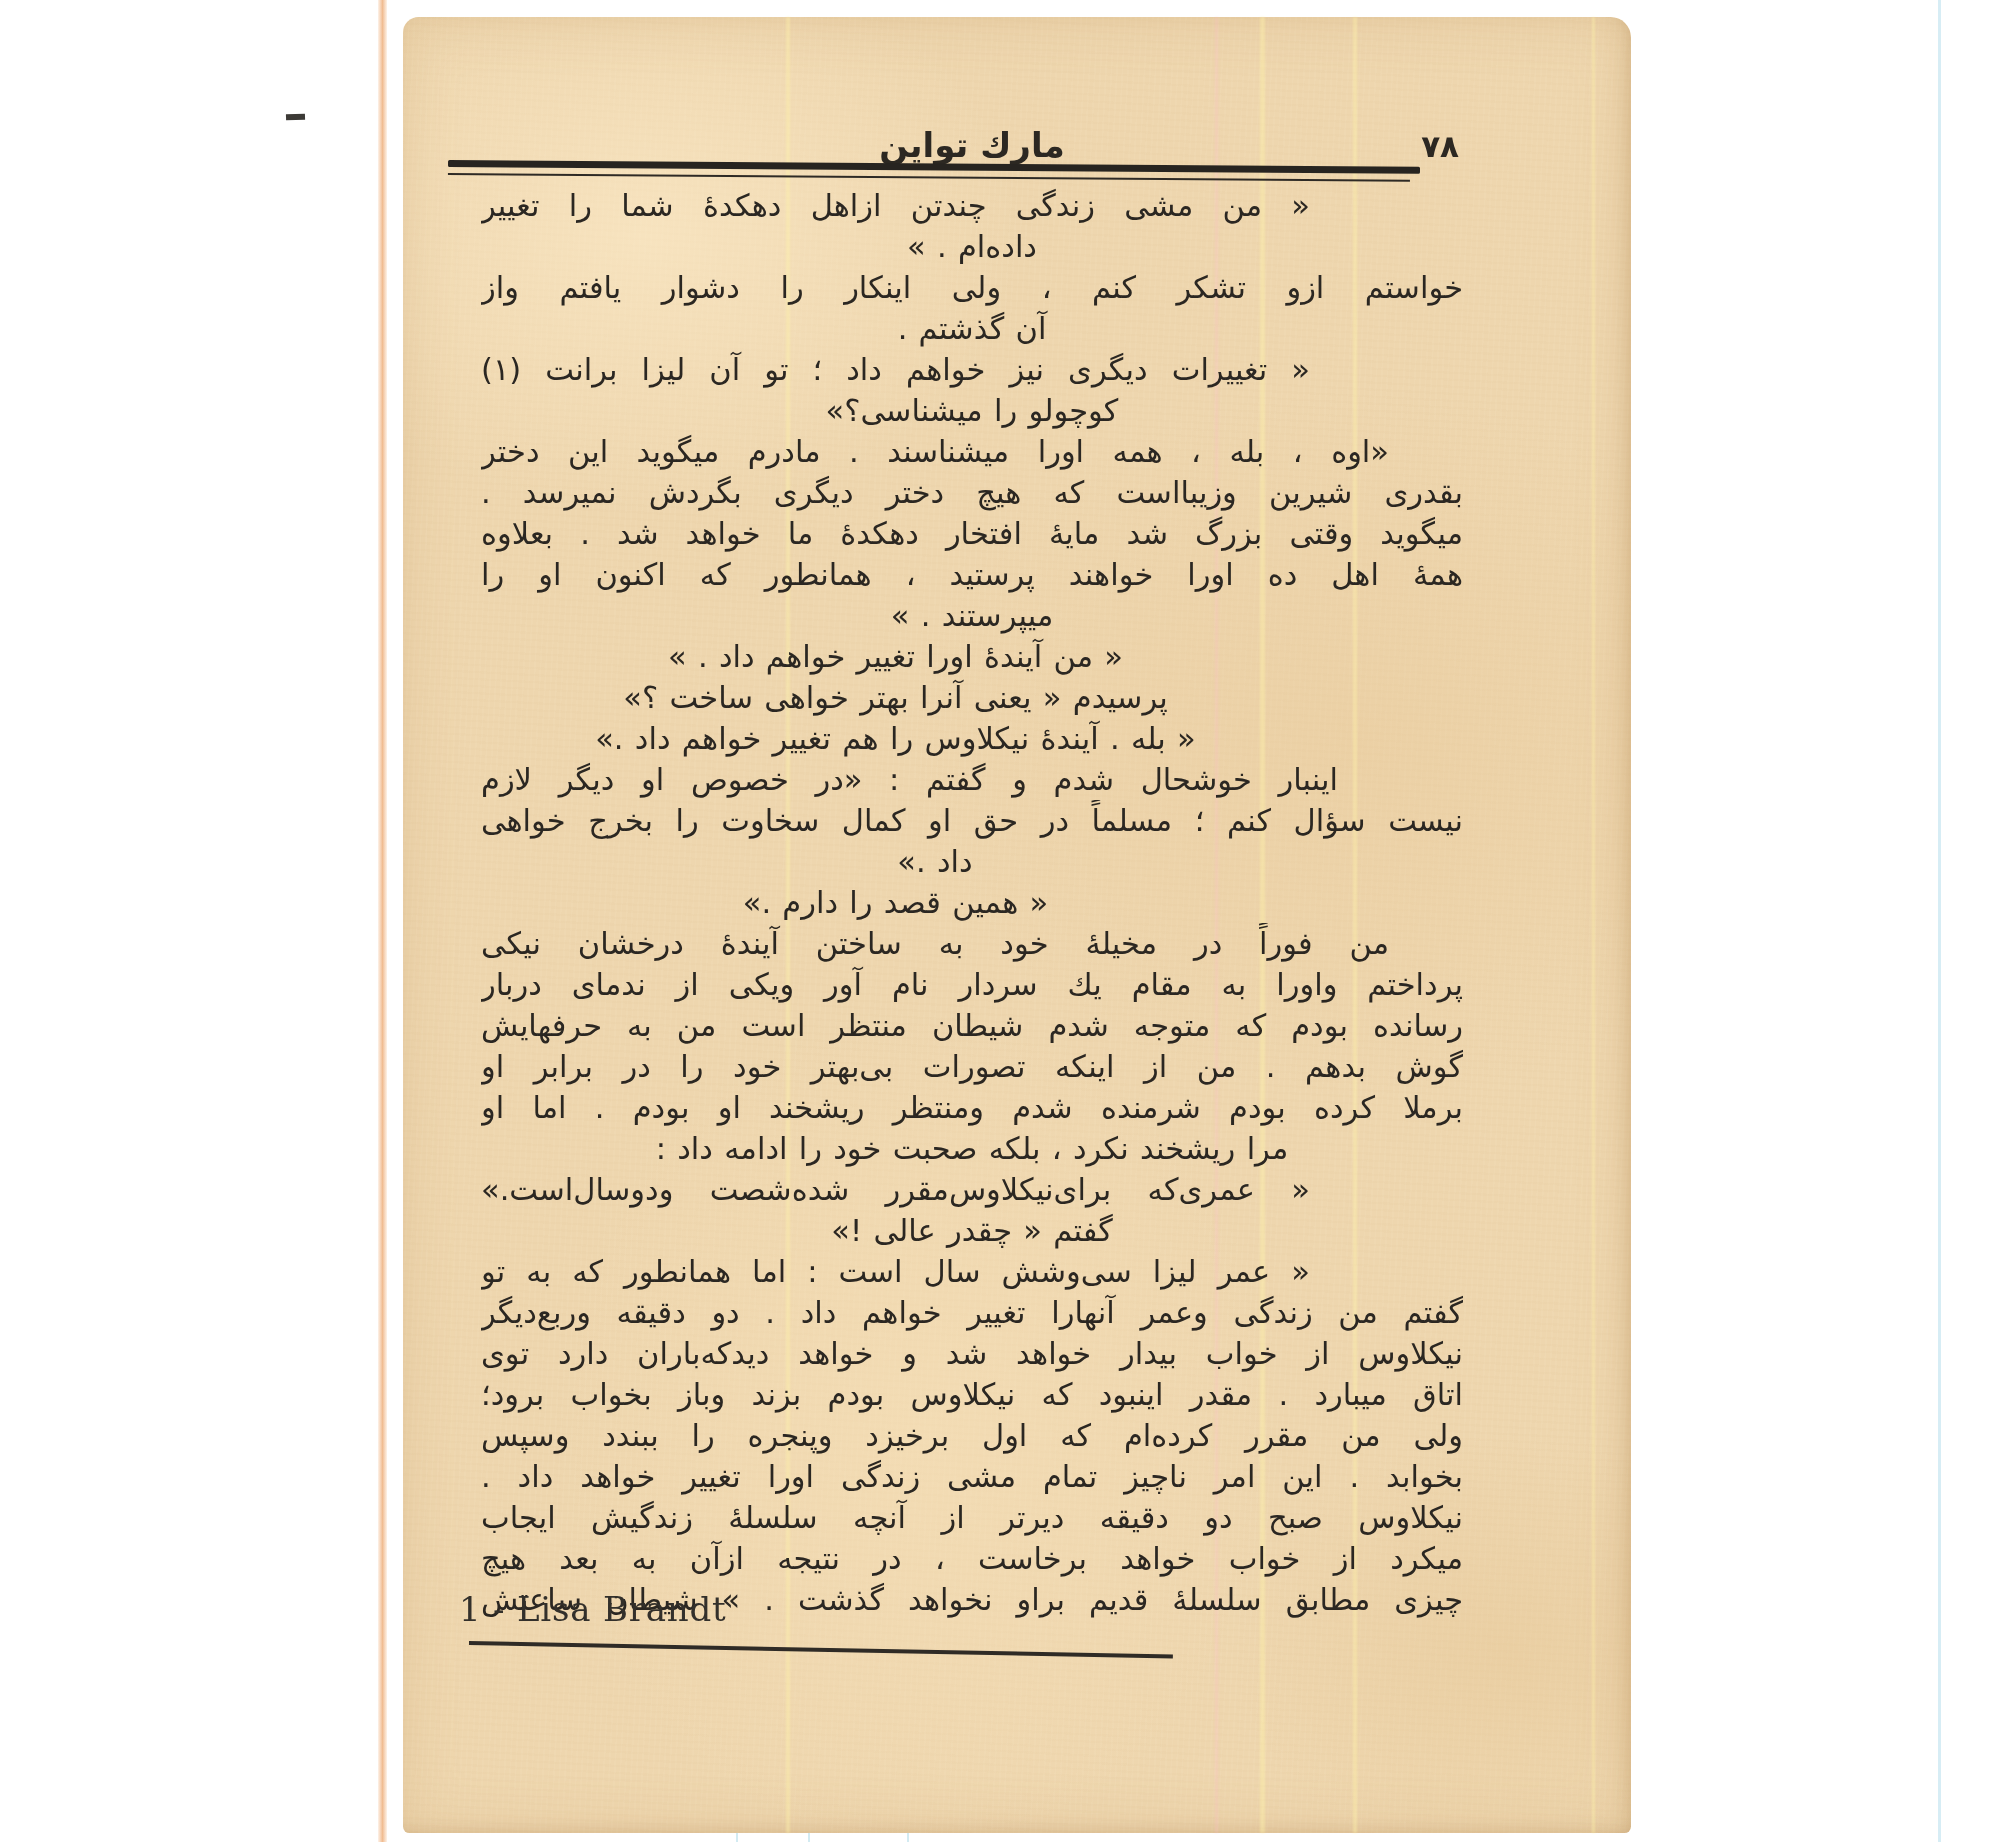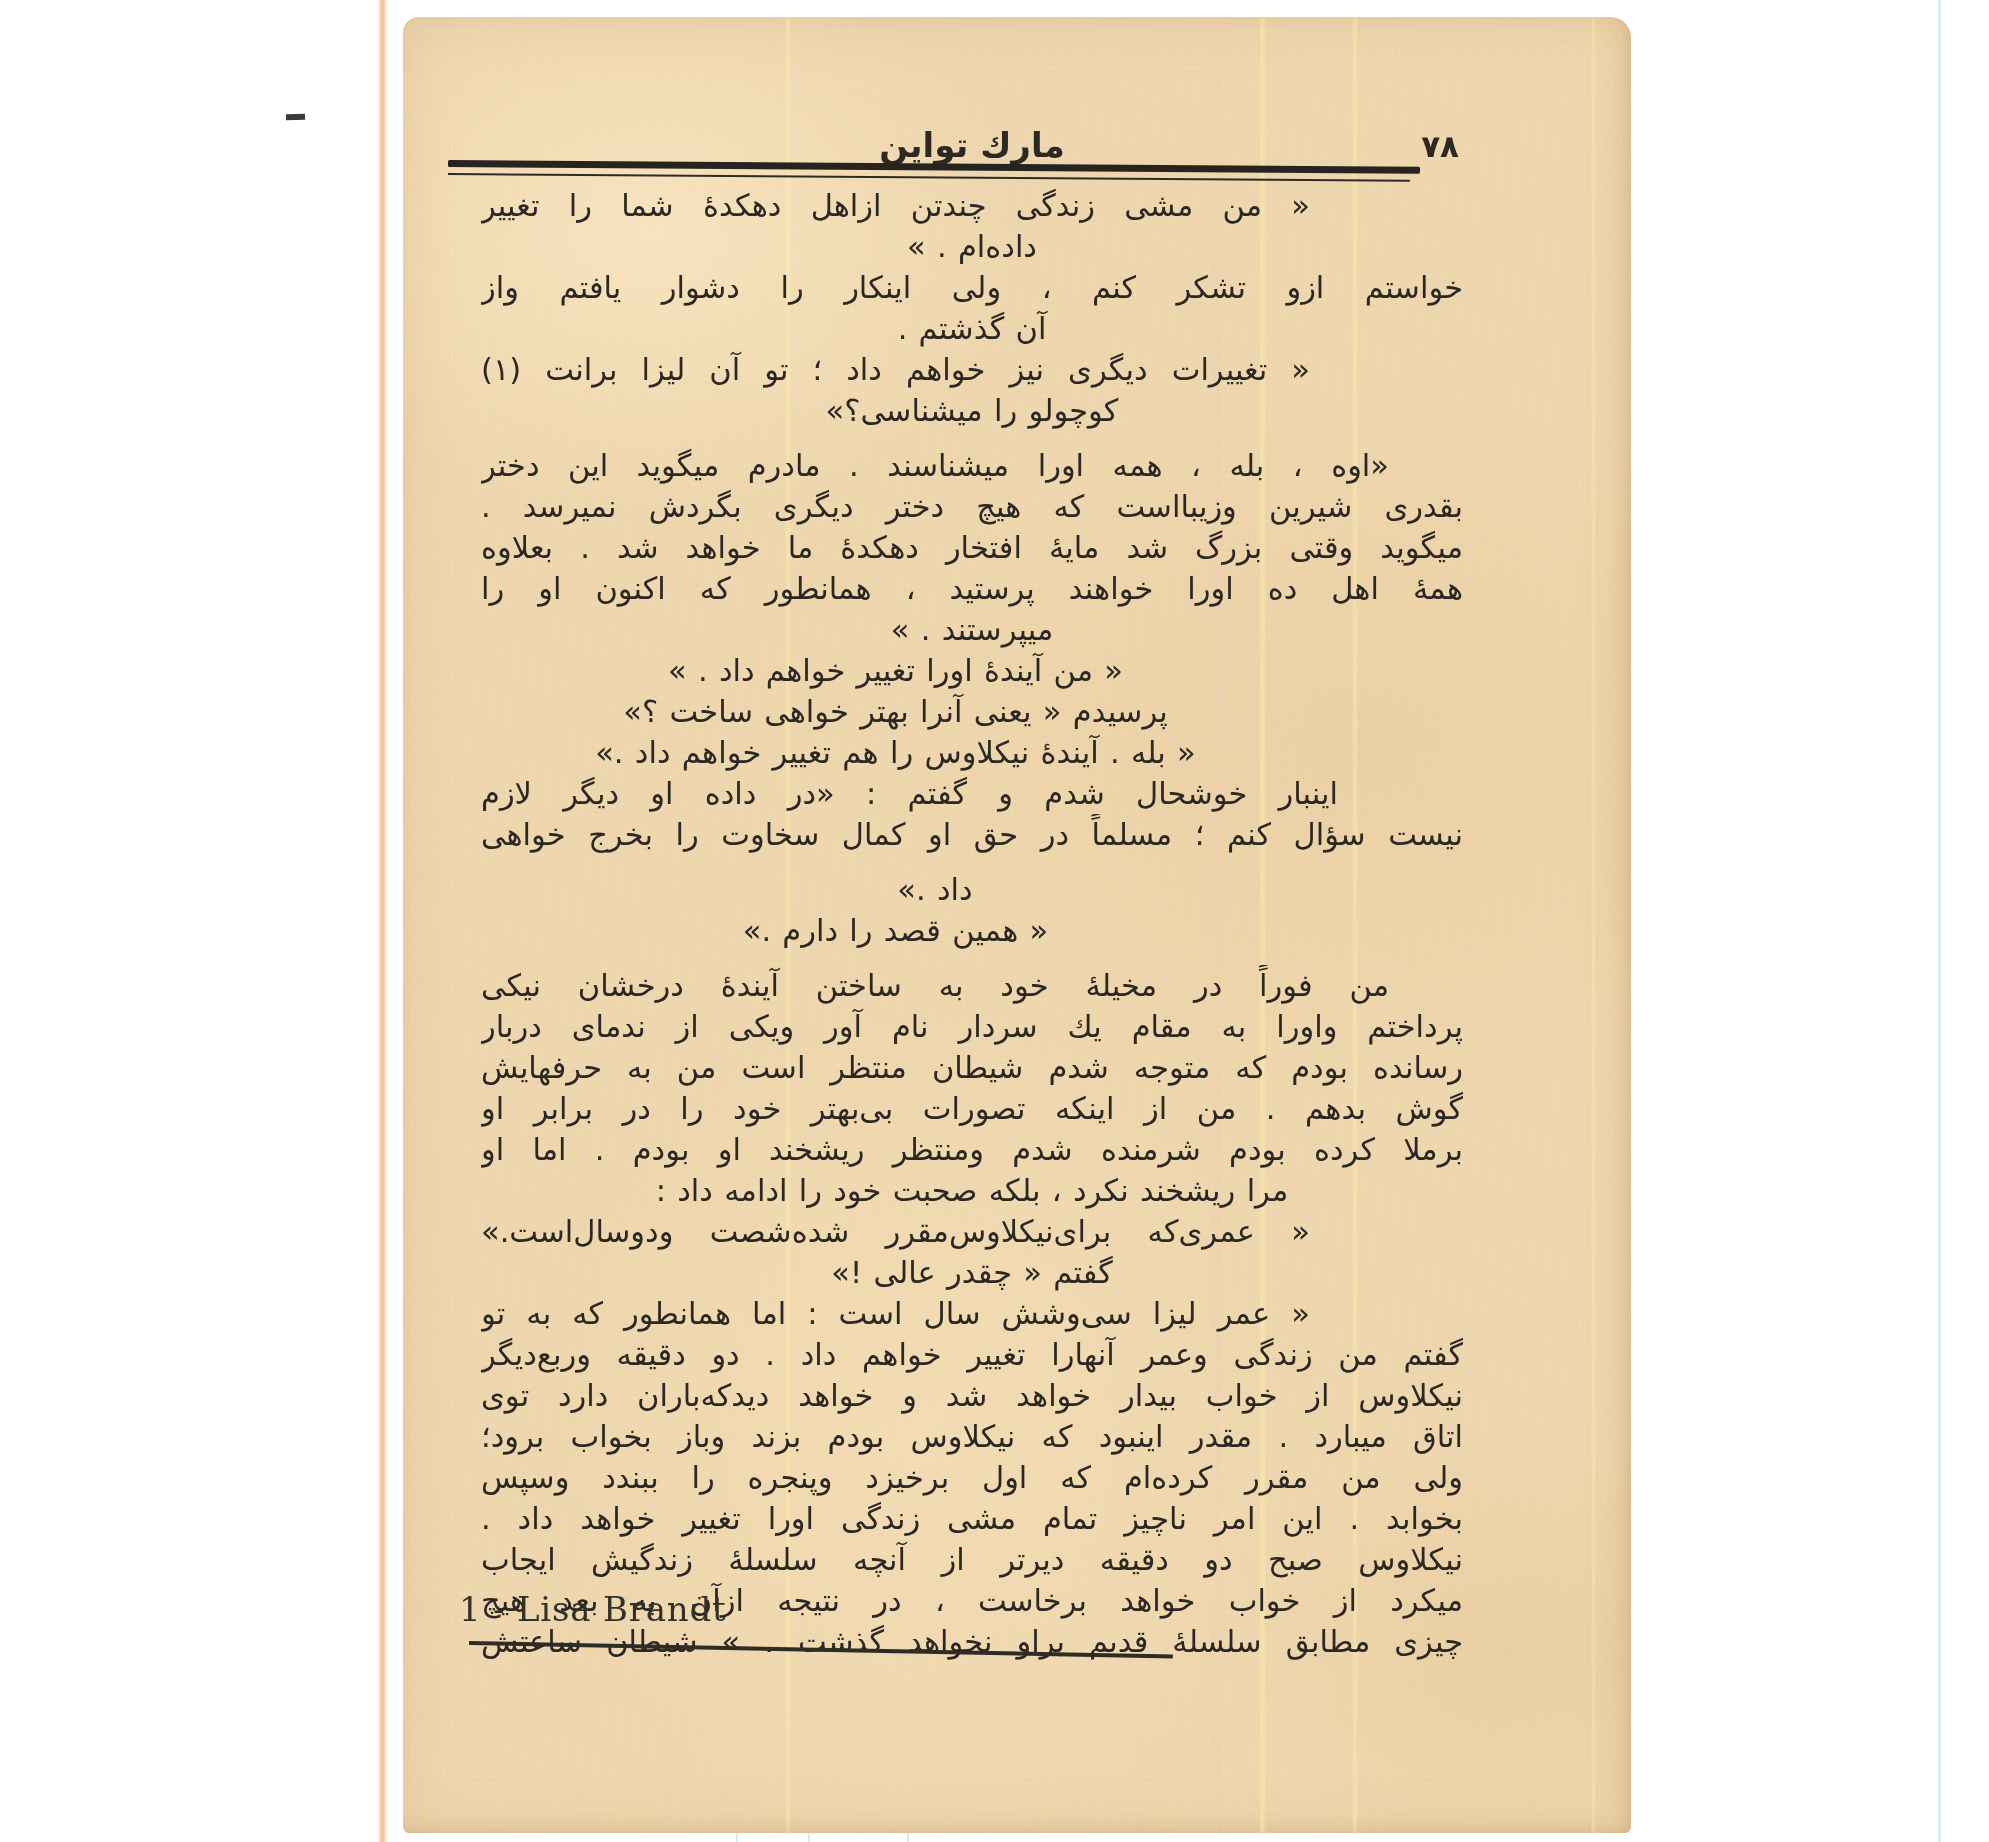--- a/index.html
+++ b/index.html
@@ -59,21 +59,21 @@
     position:absolute;left:78px;top:168px;width:982px;
     direction:rtl;color:#2b2722;
   }
   .line{
     height:41px;line-height:41px;font-size:30.5px;
     white-space:normal;overflow:hidden;
     text-align:center;
     word-spacing:1.6px;
   }
   .line.full{text-align:justify;text-align-last:justify;}
-  .line.ind-sm{padding-right:74px;margin-top:14px;}
+  .line.ind-sm{padding-right:74px;}
   .line.ind-md{padding-right:125px;}
   .line.ind-lg{padding-right:153px;}
 
   
   #footnote-rule{
     position:absolute;left:66px;top:1624px;width:704px;height:3.9px;
     background:#2f2b26;transform:rotate(1.1deg);transform-origin:left center;
   }
   #footnote-text{
     position:absolute;left:56px;top:1572px;width:626px;
@@ -114,21 +114,21 @@
       <div class="line full ind-lg">« تغییرات دیگری نیز خواهم داد ؛ تو آن لیزا برانت (١)</div>
       <div class="line">کوچولو را میشناسی؟»</div>
       <div class="line full ind-sm">«اوه ، بله ، همه اورا میشناسند . مادرم میگوید این دختر</div>
       <div class="line full">بقدری شیرین وزیبااست که هیچ دختر دیگری بگردش نمیرسد .</div>
       <div class="line full">میگوید وقتی بزرگ شد مایۀ افتخار دهکدۀ ما خواهد شد . بعلاوه</div>
       <div class="line full">همۀ اهل ده اورا خواهند پرستید ، همانطور که اکنون او را</div>
       <div class="line">میپرستند . »</div>
       <div class="line ind-lg">« من آیندۀ اورا تغییر خواهم داد . »</div>
       <div class="line ind-lg">پرسیدم « یعنی آنرا بهتر خواهی ساخت ؟»</div>
       <div class="line ind-lg">« بله . آیندۀ نیکلاوس را هم تغییر خواهم داد .»</div>
-      <div class="line full ind-md">اینبار خوشحال شدم و گفتم : «در داده او دیگر لازم</div>
+      <div class="line full ind-md">اینبار خوشحال شدم و گفتم : «در خصوص او دیگر لازم</div>
       <div class="line full">نیست سؤال کنم ؛ مسلماً در حق او کمال سخاوت را بخرج خواهی</div>
       <div class="line ind-sm">داد .»</div>
       <div class="line ind-lg">« همین قصد را دارم .»</div>
       <div class="line full ind-sm">من فوراً در مخیلۀ خود به ساختن آیندۀ درخشان نیکی</div>
       <div class="line full">پرداختم واورا به مقام یك سردار نام آور ویکی از ندمای دربار</div>
       <div class="line full">رسانده بودم که متوجه شدم شیطان منتظر است من به حرفهایش</div>
       <div class="line full">گوش بدهم . من از اینکه تصورات بی‌بهتر خود را در برابر او</div>
       <div class="line full">برملا کرده بودم شرمنده شدم ومنتظر ریشخند او بودم . اما او</div>
       <div class="line">مرا ریشخند نکرد ، بلکه صحبت خود را ادامه داد :</div>
       <div class="line full ind-lg">« عمری‌که برای‌نیکلاوس‌مقرر شده‌شصت ودوسال‌است.»</div>

